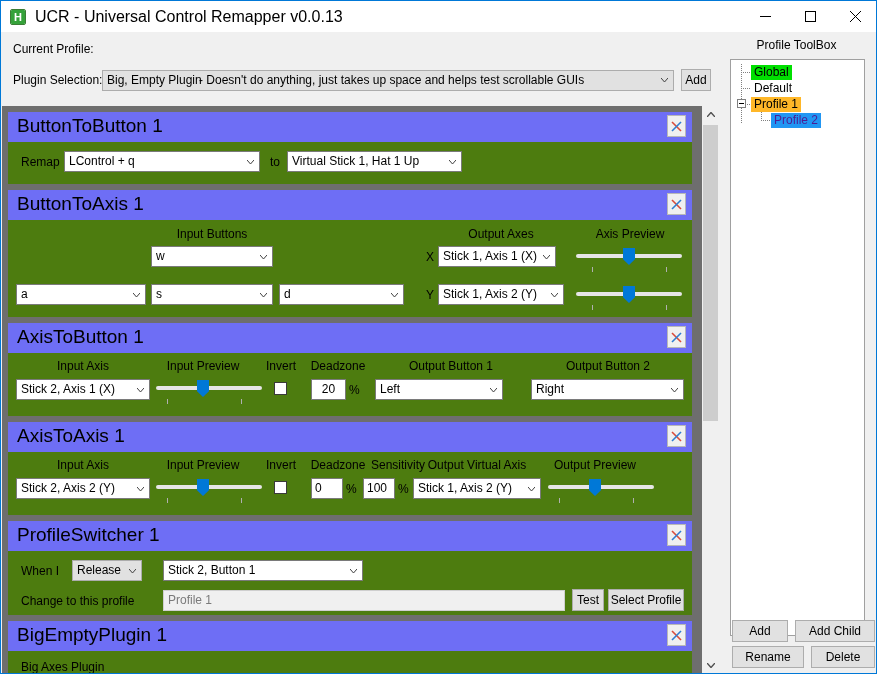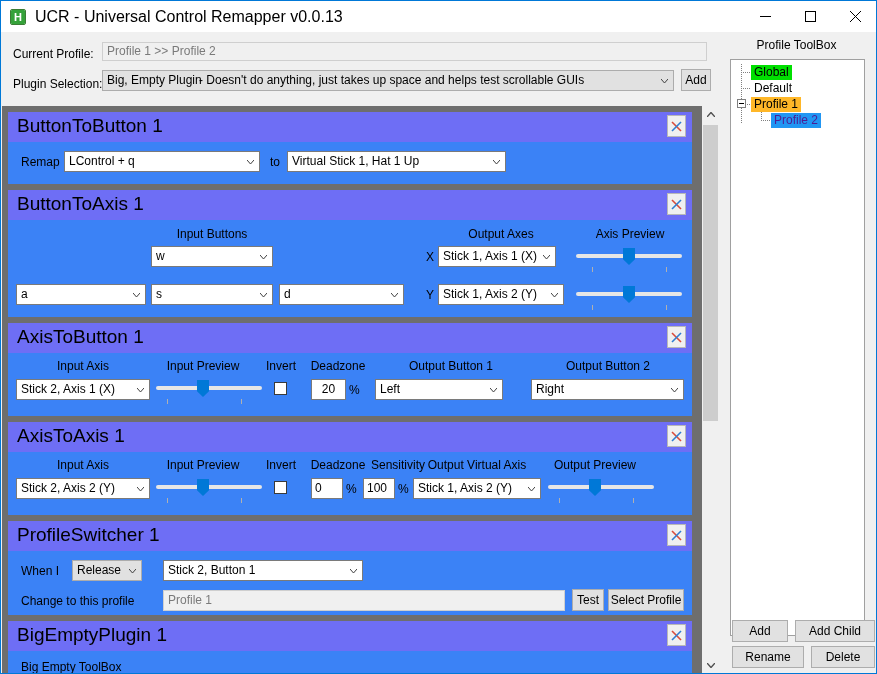--- a/index.html
+++ b/index.html
@@ -82,21 +82,21 @@
     position: absolute;
     left: 1px; top: 31px;
     width: 718px; height: 74px;
     background: #f0f0f0;
     border-right: 1px solid #8a8a8a;
     box-sizing: border-box;
   }
   .form-row {
     position: absolute;
     display: flex;
-    align-items: flex-end;
+    align-items: center;
   }
   .row-profile { left: 11px; top: 10px; }
   .row-plugin  { left: 11px; top: 37px; }
   .form-label {
     font-size: 12px;
     color: #000;
     white-space: nowrap;
   }
   .lbl-w { width: 89px; display: inline-block; }
   .textbox-ro {
@@ -199,21 +199,21 @@
     background: #f0f0f0;
     border: 1px solid #b8b8b8;
     box-sizing: border-box;
     display: flex;
     align-items: center;
     justify-content: center;
   }
   .close-x svg { display: block; }
   .panel-body {
     position: relative;
-    background: #3b82f6;
+    background: #4d7c0f;
     box-sizing: border-box;
   }
   
   .body-b2b { height: 42px; }
   .body-b2a { height: 97px; }
   .body-a2b { height: 63px; }
   .body-a2a { height: 63px; }
   .body-ps  { height: 64px; }
   .body-bep { height: 40px; }
 
@@ -422,21 +422,20 @@
             <line x1="11" y1="0" x2="0" y2="11" stroke="#000" stroke-width="1"></line>
           </svg>
       </div>
     </div>
   </div>
 
   <div class="topform">
 
     <div class="form-row row-profile">
       <span class="form-label lbl-w">Current Profile:</span>
-      <span class="textbox-ro">Profile 1 &gt;&gt; Profile 2</span>
     </div>
 
     <div class="form-row row-plugin">
       <span class="form-label lbl-w">Plugin Selection:</span>
       <span class="combo flat plugin-combo"><span class="pname">Big, Empty Plugin</span><span>- Doesn't do anything, just takes up space and helps test scrollable GUIs</span>
         <span class="arrow">
           <svg width="7" height="4" viewBox="0 0 7 4">
               <path d="M0 0 L3.5 4 L7 0" fill="none" stroke="#404040" stroke-width="1"></path>
             </svg>
         </span>
@@ -463,21 +462,21 @@
           <span class="abs lbl" style="left:13px; top:13px;">Remap</span>
           <span class="abs combo" style="left:56px; top:9px; width:196px;">
             <span>LControl + q</span>
             <span class="arrow">
               <svg width="7" height="4" viewBox="0 0 7 4">
                   <path d="M0 0 L3.5 4 L7 0" fill="none" stroke="#404040" stroke-width="1"></path>
                 </svg>
             </span>
           </span>
           <span class="abs lbl" style="left:262px; top:13px;">to</span>
-          <span class="abs combo" style="left:279px; top:9px; width:219px;">
+          <span class="abs combo" style="left:279px; top:9px; width:175px;">
             <span>Virtual Stick 1, Hat 1 Up</span>
             <span class="arrow">
               <svg width="7" height="4" viewBox="0 0 7 4">
                   <path d="M0 0 L3.5 4 L7 0" fill="none" stroke="#404040" stroke-width="1"></path>
                 </svg>
             </span>
           </span>
         </div>
       </div>
 
@@ -714,21 +713,21 @@
         <div class="panel-head">
           <div class="panel-title">BigEmptyPlugin 1</div>
           <div class="close-x">
             <svg width="11" height="11" viewBox="0 0 11 11">
               <line x1="1" y1="1" x2="10" y2="10" stroke="#d94b3a" stroke-width="1.6"></line>
               <line x1="10" y1="1" x2="1" y2="10" stroke="#2f7dd1" stroke-width="1.6"></line>
             </svg>
           </div>
         </div>
         <div class="panel-body body-bep">
-          <span class="abs lbl" style="left:13px; top:9px;">Big Empty ToolBox</span>
+          <span class="abs lbl" style="left:13px; top:9px;">Big Axes Plugin</span>
         </div>
       </div>
 
     </div>
 
     <div class="vscroll">
       <div class="arrow-btn up">
         <svg width="8" height="5" viewBox="0 0 8 5">
             <path d="M0 5 L4 0.5 L8 5" fill="none" stroke="#505050" stroke-width="1.4"></path>
           </svg>

